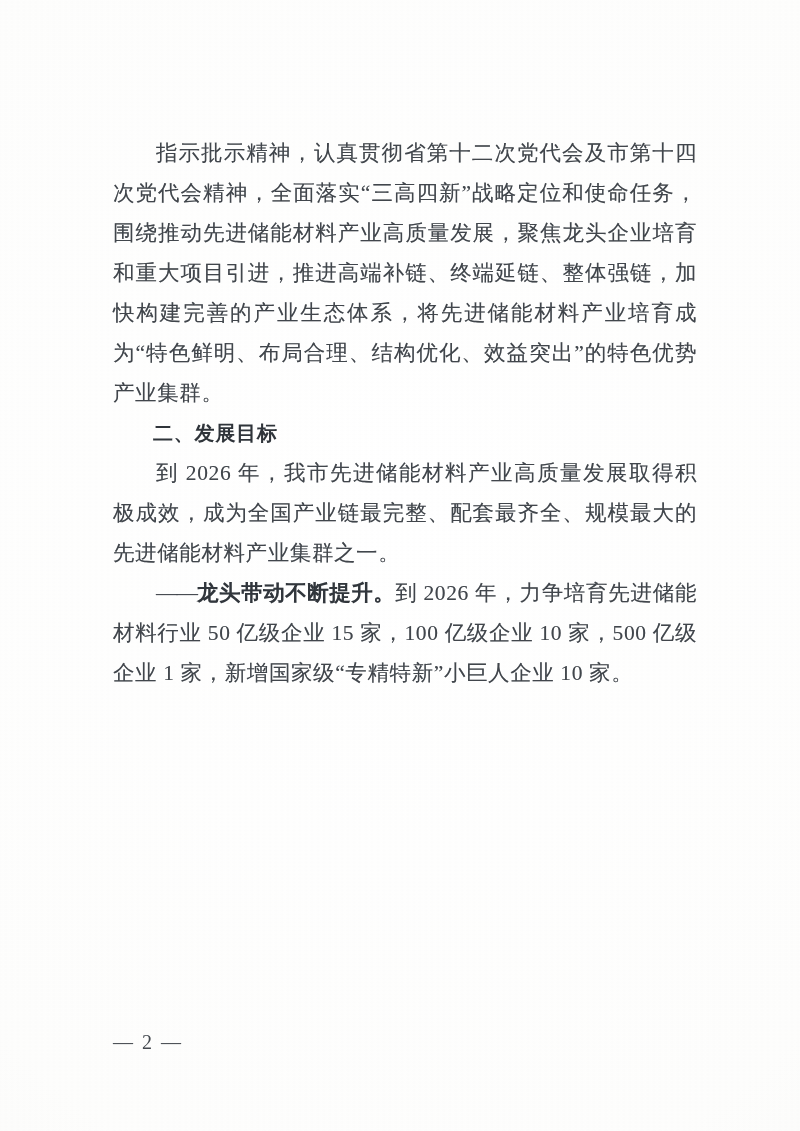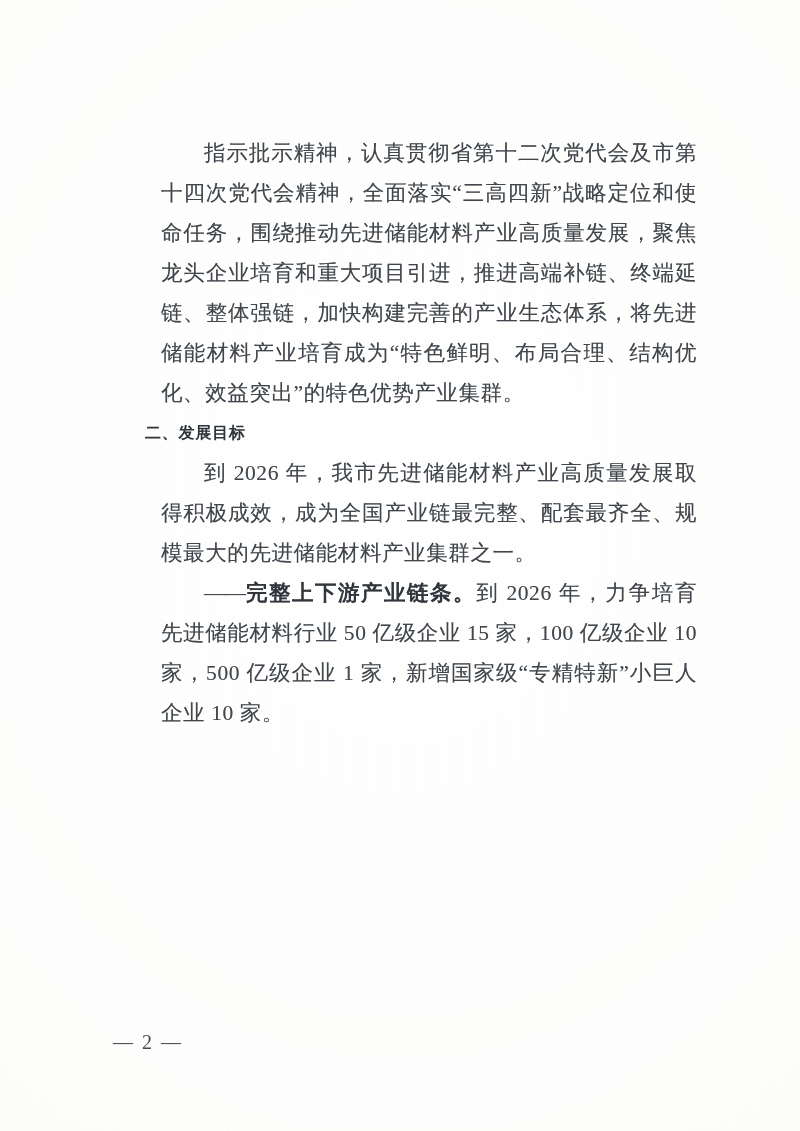--- a/index.html
+++ b/index.html
@@ -45,25 +45,25 @@
   .para {
     margin: 0;
     font-size: 21.5px;
     line-height: 40px;
     text-align: justify;
     text-justify: inter-character;
     letter-spacing: 0.6px;
     color: #41464c;
     text-shadow: 0 0 .45px rgba(65,70,76,.38);
   }
-  .para.indent { text-indent: 2em; margin-left: 48px; }
+  .para.indent { text-indent: 2em; }
 
   .heading {
     margin: 0;
-    font-size: 16px;
+    font-size: 20px;
     line-height: 40px;
     font-weight: 700;
     text-indent: 2em;
     letter-spacing: 0.8px;
     color: #2f343a;
     font-family: "DejaVu Sans", "Liberation Sans", sans-serif;
   }
 
   .lead {
     font-weight: 700;
@@ -97,18 +97,18 @@
   <div class="text-column">
 
     <p class="para indent">指示批示精神，认真贯彻省第十二次党代会及市第十四次党代会精神，全面落实“三高四新”战略定位和使命任务，围绕推动先进储能材料产业高质量发展，聚焦龙头企业培育和重大项目引进，推进高端补链、终端延链、整体强链，加快构建完善的产业生态体系，将先进储能材料产业培育成为“特色鲜明、布局合理、结构优化、效益突出”的特色优势产业集群。</p>
 
     <h2 class="heading">二、发展目标</h2>
 
     <p class="para indent">到 2026 年，我市先进储能材料产业高质量发展取得积极成效，成为全国产业链最完整、配套最齐全、规模最大的先进储能材料产业集群之一。</p>
 
 
 
-    <p class="para indent"><span class="dash">——</span><span class="lead">完整上下游产业链条。</span><span>到 2026 年，力争培育先进储能材料行业 50 亿级企业 15 家，100 亿级企业 10 家，500 亿级企业 1 家，新增国家级“专精特新”小巨人企业 10 家。</span></p>
+    <p class="para indent"><span class="dash">——</span><span class="lead">龙头带动不断提升。</span><span>到 2026 年，力争培育先进储能材料行业 50 亿级企业 15 家，100 亿级企业 10 家，500 亿级企业 1 家，新增国家级“专精特新”小巨人企业 10 家。</span></p>
 
   </div>
 
   <div class="page-number">— 2 —</div>
 </div>
 
 </body></html>

